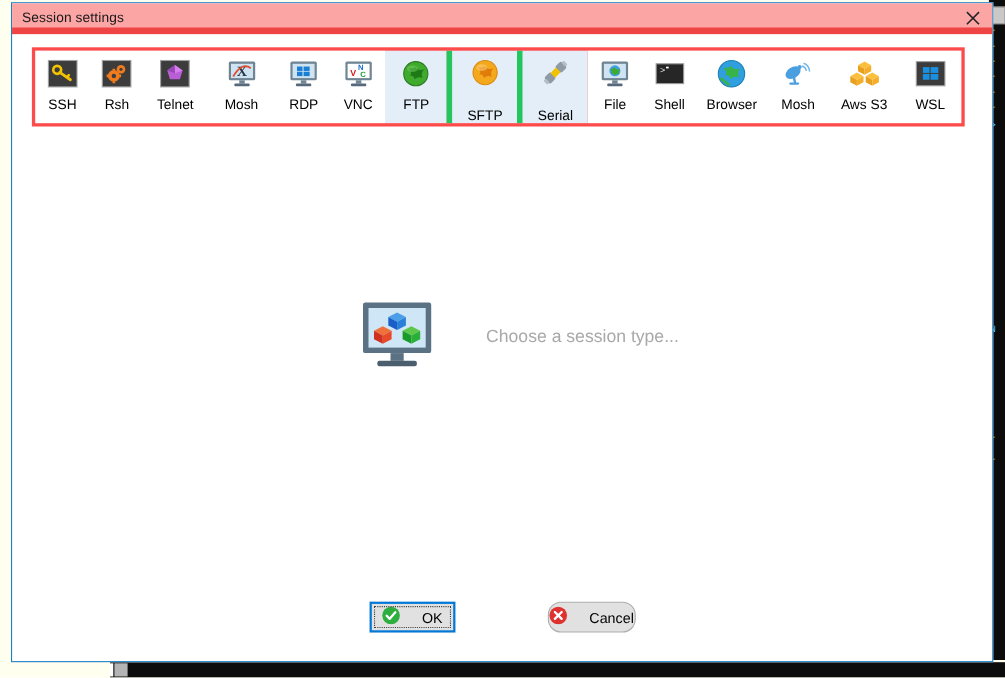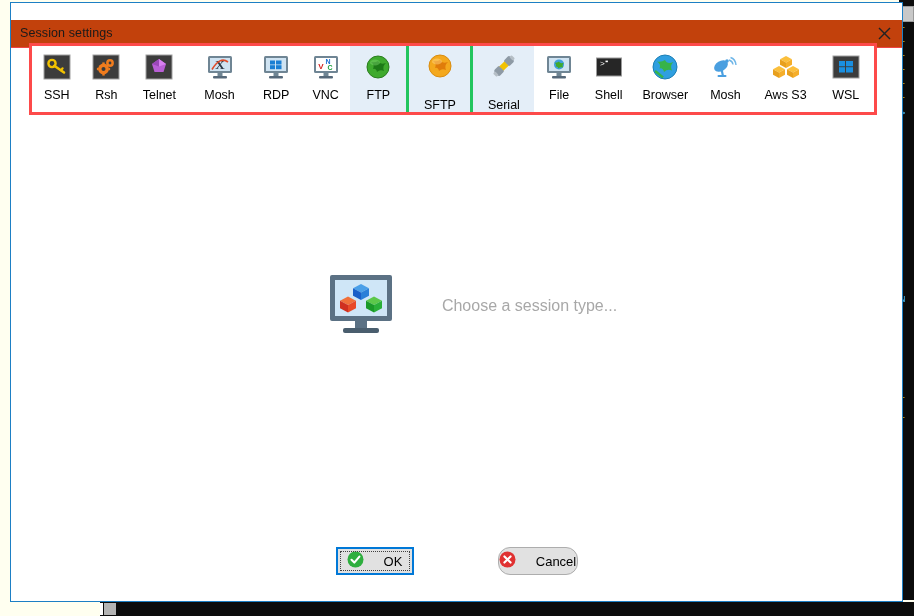--- a/index.html
+++ b/index.html
@@ -56,24 +56,24 @@
     left: 10px; top: 2px;
     width: 893px; height: 600px;
     background: #ffffff;
     border: 1px solid #1d7fc4;
     box-sizing: border-box;
   }
 
   
   #titlebar {
     position: absolute;
-    left: 0; top: 17px;
+    left: 0; top: 0;
     width: 100%; height: 28px;
-    background: #c2410c;
-    border-bottom: 1px solid #ef4444;
+    background: #fca5a5;
+    border-bottom: 6px solid #ef4444;
     box-sizing: border-box;
   }
   #title-text {
     position: absolute;
     left: 9px; top: 6px;
     font-size: 12.5px;
     color: #1a1a1a;
     letter-spacing: 0.1px;
   }
   #close-button {
@@ -130,21 +130,21 @@
     white-space: nowrap;
     line-height: 14px;
   }
   .session-item.wide { width: 64px; }
   .session-item.xwide { width: 72px; }
 
   
   .session-item.hl {
     background: #e4eef8;
   }
-  .session-item.hl + .session-item.hl { border-left: 3px solid #22c55e; gap: 12px; }
+  .session-item.hl + .session-item.hl { border-left: 5px solid #22c55e; gap: 12px; }
   .hl-group {
     display: flex;
     background: #ef4444;
   }
 
   
   #center-area {
     position: absolute;
     left: 0; top: 270px;
     width: 100%;

